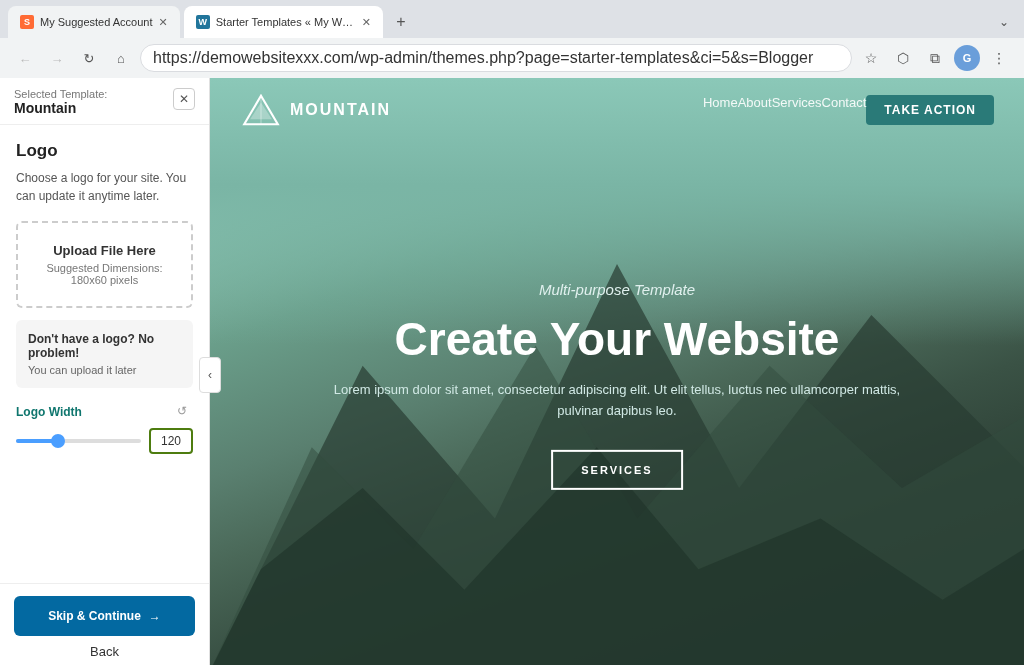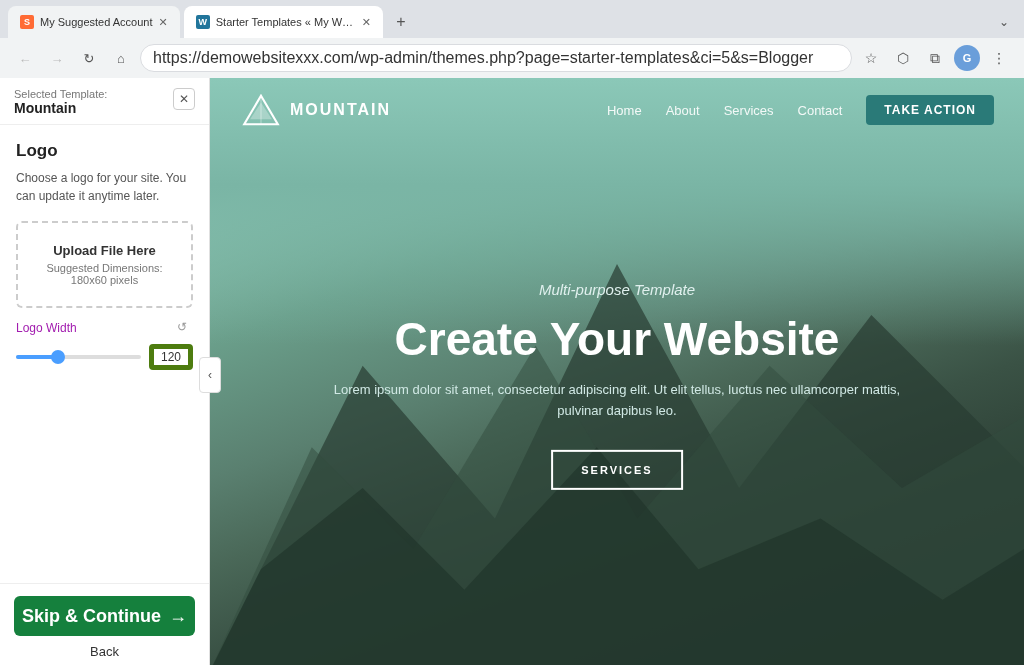--- a/index.html
+++ b/index.html
@@ -39,50 +39,50 @@
     .upload-area { border: 2px dashed #ccc; border-radius: 6px; padding: 20px 16px; text-align: center; margin-bottom: 12px; cursor: pointer; }
     .upload-title { font-size: 13px; font-weight: 600; color: #333; margin-bottom: 4px; }
     .upload-hint { font-size: 11px; color: #777; }
 
     .no-logo-box { background: #f5f5f5; border-radius: 6px; padding: 12px; margin-bottom: 16px; }
     .no-logo-title { font-size: 12px; font-weight: 700; color: #333; margin-bottom: 4px; }
     .no-logo-sub { font-size: 11px; color: #666; }
 
     .logo-width-section { margin-bottom: 16px; }
     .logo-width-header { display: flex; align-items: center; justify-content: space-between; margin-bottom: 8px; }
-    .logo-width-label { font-size: 12px; font-weight: 400; color: #a21caf; }
+    .logo-width-label { font-size: 12px; font-weight: 700; color: #0f766e; }
     .logo-width-reset { width: 16px; height: 16px; font-size: 12px; color: #999; cursor: pointer; }
     .slider-row { display: flex; align-items: center; gap: 8px; }
     .slider-track { flex: 1; height: 4px; background: #ddd; border-radius: 2px; position: relative; }
     .slider-fill { width: 30%; height: 100%; background: #4a9eff; border-radius: 2px; }
     .slider-thumb { width: 14px; height: 14px; background: #4a9eff; border-radius: 50%; position: absolute; left: 28%; top: -5px; }
-    .slider-input { width: 44px; height: 26px; border: 5px solid #4d7c0f; border-radius: 4px; font-size: 12px; text-align: center; color: #333; }
+    .slider-input { width: 44px; height: 26px; border: 2px solid #4d7c0f; border-radius: 4px; font-size: 12px; text-align: center; color: #333; }
 
     .sidebar-footer { padding: 12px 14px; border-top: 1px solid #eee; }
-    .skip-btn { width: 100%; height: 40px; background: #15803d; color: #fff; border: none; border-radius: 6px; font-size: 18px; font-weight: 600; cursor: pointer; display: flex; align-items: center; justify-content: center; gap: 8px; margin-bottom: 8px; }
+    .skip-btn { width: 100%; height: 40px; background: #0369a1; color: #fff; border: none; border-radius: 6px; font-size: 12px; font-weight: 600; cursor: pointer; display: flex; align-items: center; justify-content: center; gap: 8px; margin-bottom: 8px; }
     .back-link { text-align: center; font-size: 13px; color: #333; cursor: pointer; }
 
     
     .collapse-btn { position: absolute; right: -12px; top: 50%; transform: translateY(-50%); width: 22px; height: 36px; background: #fff; border: 1px solid #ddd; border-radius: 4px; display: flex; align-items: center; justify-content: center; cursor: pointer; z-index: 10; font-size: 12px; color: #555; }
 
     
     .preview-area { flex: 1; overflow: hidden; position: relative; }
     .preview-site { width: 100%; height: 100%; background: linear-gradient(180deg, #6b8f71 0%, #7a9e82 20%, #8fa888 40%, #6b7d72 60%, #4a5a52 80%, #3a4a42 100%); position: relative; overflow: hidden; }
 
     
     .mountain-bg { position: absolute; inset: 0; background: linear-gradient(160deg, #7ab5a0 0%, #8bc4b0 15%, #6a9e8a 30%, #5a8070 45%, #4a6858 55%, #3a5245 65%, #2a3c32 80%, #1a2c22 100%); }
     .sky-overlay { position: absolute; top: 0; left: 0; right: 0; height: 45%; background: linear-gradient(180deg, #8bc8b8 0%, #7ab5a5 40%, rgba(100,160,140,0) 100%); }
     .mountain-silhouette { position: absolute; bottom: 0; left: 0; right: 0; height: 80%; }
 
     
     .site-nav { position: absolute; top: 0; left: 0; right: 0; display: flex; align-items: center; justify-content: space-between; padding: 16px 30px; z-index: 10; }
     .site-logo { display: flex; align-items: center; gap: 8px; }
     .site-logo-icon { width: 42px; height: 32px; }
     .site-logo-text { font-size: 16px; font-weight: 700; color: #fff; letter-spacing: 2px; }
-    .site-nav-links { display: flex; align-items: center; gap: 24px; }
+    .site-nav-links { display: flex; }
     .site-nav-link { font-size: 13px; color: #fff; text-decoration: none; opacity: 0.9; }
     .site-nav-cta { background: #2a7a78; color: #fff; padding: 8px 18px; border-radius: 4px; font-size: 12px; font-weight: 700; letter-spacing: 1px; text-transform: uppercase; cursor: pointer; }
 
     
     .site-hero { position: absolute; top: 50%; left: 50%; transform: translate(-50%, -45%); text-align: center; z-index: 5; width: 70%; }
     .hero-subtitle { font-size: 15px; color: #e0f0ee; margin-bottom: 8px; font-style: italic; }
     .hero-title { font-size: 46px; font-weight: 700; color: #fff; margin-bottom: 16px; line-height: 1.1; margin-top: 16px; }
     .hero-desc { font-size: 13px; color: #d0e8e4; margin-bottom: 28px; line-height: 1.6; }
     .hero-btns { display: flex; gap: 16px; justify-content: center; }
     .hero-btn-outline { border: 2px solid #fff; color: #fff; background: transparent; padding: 12px 28px; font-size: 11px; font-weight: 700; letter-spacing: 2px; cursor: pointer; }
@@ -139,20 +139,24 @@
 
     <div class="sidebar-content">
       <div class="sidebar-section-title">Logo</div>
       <div class="sidebar-description">Choose a logo for your site. You can update it anytime later.</div>
 
       <div class="upload-area">
         <div class="upload-title">Upload File Here</div>
         <div class="upload-hint">Suggested Dimensions: 180x60 pixels</div>
       </div>
 
+      <div class="no-logo-box">
+        <div class="no-logo-title">Don't have a logo? No problem!</div>
+        <div class="no-logo-sub">You can upload it later</div>
+      </div>
 
       <div class="logo-width-section">
         <div class="logo-width-header">
           <span class="logo-width-label">Logo Width</span>
           <span class="logo-width-reset">↺</span>
         </div>
         <div class="slider-row">
           <div class="slider-track">
             <div class="slider-fill"></div>
             <div class="slider-thumb"></div>

